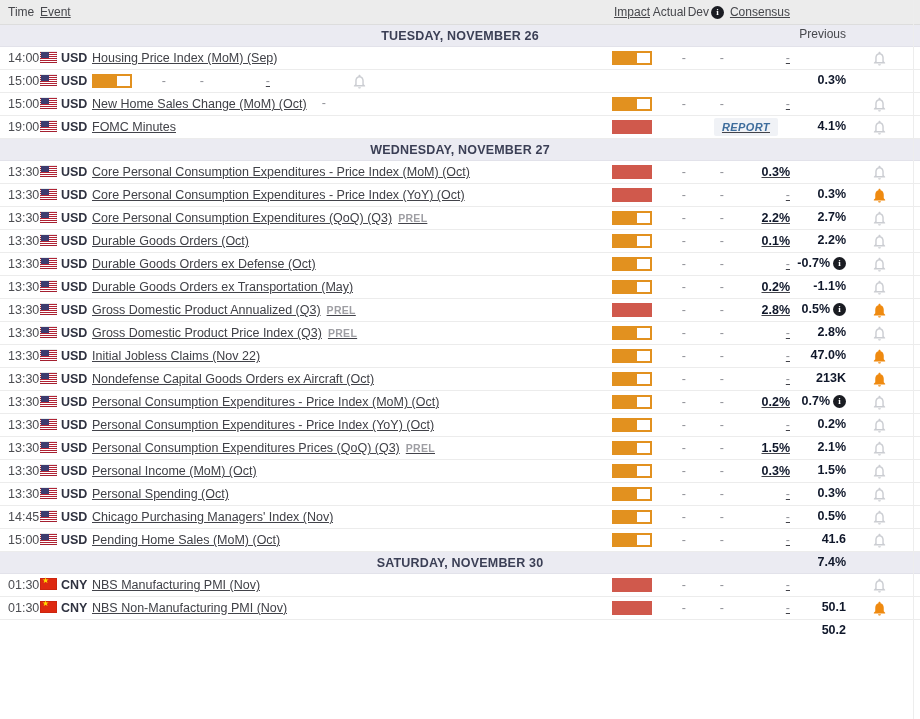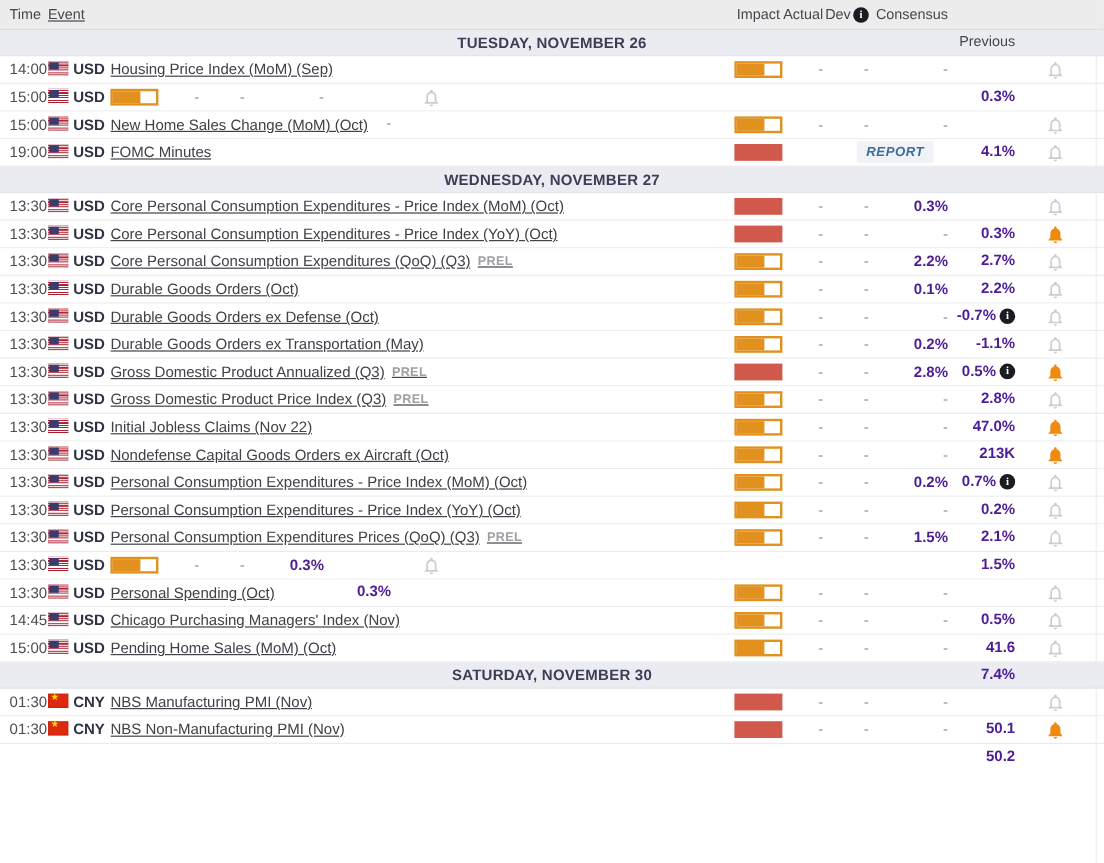--- a/index.html
+++ b/index.html
@@ -18,24 +18,24 @@
   
   .cal-header{
     height:25px; background:#ececec; border-bottom:1px solid #dddddd;
     display:flex; align-items:center; font-size:12px; color:#46474c;
   }
   
   .col-time{ width:32px; margin-left:8px; flex:none; }
   .col-flag{ width:17px; flex:none; margin-right:4px; }
   .col-cur{ width:31px; flex:none; font-weight:bold; color:#2f3240; }
   .col-event{ flex:1; display:flex; align-items:center; gap:6px; min-width:0;text-decoration:underline; }
-  .col-impact{ width:40px; flex:none; display:flex; align-items:center; }
+  .col-impact{ width:40px; flex:none; display:flex; align-items:center;text-decoration:underline; }
   .col-actual{ width:34px; flex:none; text-align:right; }
   .col-dev{ width:38px; flex:none; display:flex; justify-content:flex-end; align-items:center; }
-  .col-consensus{ width:66px; flex:none; display:flex; justify-content:flex-end; align-items:center; }
+  .col-consensus{ width:66px; flex:none; display:flex; justify-content:flex-end; align-items:center;text-decoration:underline; }
   .col-previous{ width:56px; flex:none; display:flex; justify-content:flex-end; align-items:center; gap:3px;margin-top:44px; }
   .col-info{ width:18px; flex:none; display:flex; justify-content:center; align-items:center; }
   .col-bell{ width:30px; flex:none; display:flex; justify-content:center; align-items:center; }
   .row-endpad{ width:26px; flex:none; }
 
   .cal-header .h-label{ white-space:nowrap; }
   .cal-header .col-impact{ justify-content:center; }
   .cal-header .col-actual, .cal-header .col-previous{ justify-content:flex-end; text-align:right; display:flex; }
 
   
@@ -62,21 +62,21 @@
   .flag-cn::after{ content:"★"; position:absolute; top:-3px; left:1px; font-size:8px; color:#ffde00; }
 
   
   .impact-bar{ width:40px; height:14px; display:flex; }
   .impact-bar.medium{ border:2px solid #e2911f; background:#fff; }
   .impact-bar.medium .fill{ width:23px; height:100%; background:#e2911f; }
   .impact-bar.high{ background:#d0594c; }
 
   
   .dash-val{ color:#8f9096; font-size:12.5px; }
-  .num-val{ color:#4c1d95; font-weight:bold; font-size:12.5px; white-space:nowrap; }
+  .num-val{ color:#0f172a; font-weight:bold; font-size:12.5px; white-space:nowrap; }
 
   
   .info-icon{
     width:13px; height:13px; border-radius:50%; background:#1a1c22; color:#fff;
     font-size:9px; font-weight:bold; display:inline-flex; align-items:center; justify-content:center;
     font-family:"Liberation Serif", serif; flex:none;
   }
   .cal-header .info-icon{ margin-left:2px; }
 
   
@@ -755,20 +755,24 @@
     </div>
     <div class="row-endpad"></div>
   </div>
 
   <div class="event-row">
     <div class="col-time time-txt">13:30</div>
     <div class="col-flag">
       <span class="flag flag-us"></span>
     </div>
     <div class="col-cur">USD</div>
+    <div class="col-event">
+      <span class="event-txt">Personal Income (MoM) (Oct)</span>
+
+    </div>
     <div class="col-impact">
       <span class="impact-bar medium">
               <span class="fill"></span>
             </span>
     </div>
     <div class="col-actual dash-val">-</div>
     <div class="col-dev">
             <span class="dash-val">-</span>
           </div>
     <div class="col-consensus">

